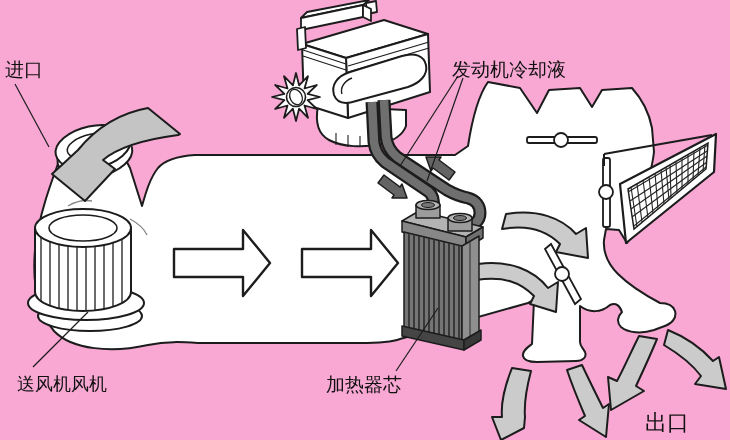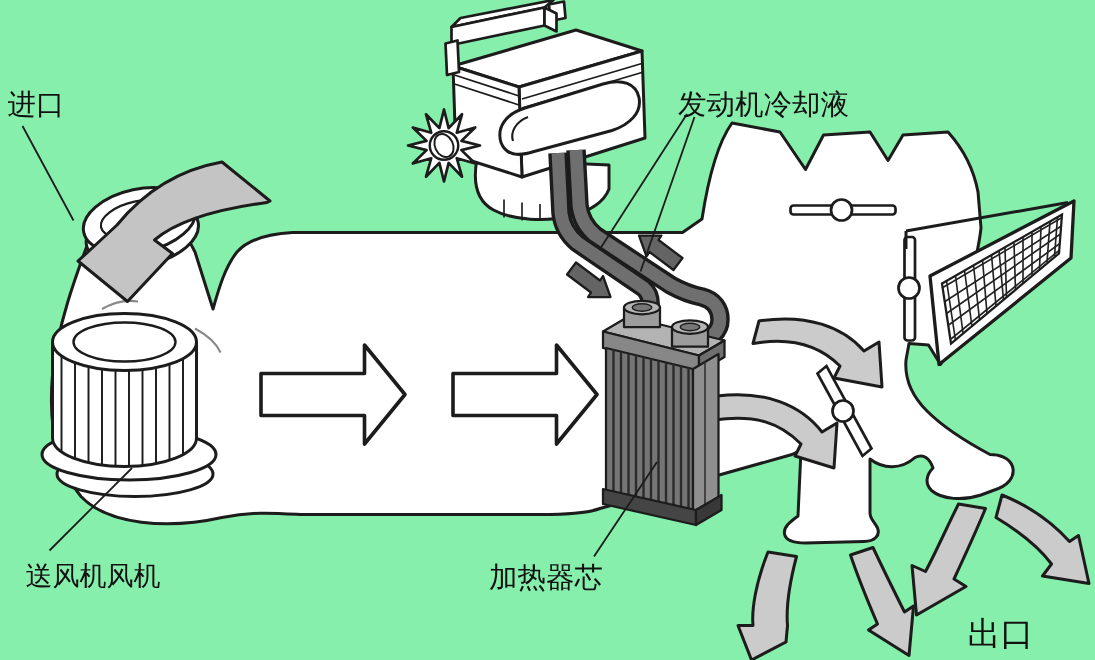--- a/index.html
+++ b/index.html
@@ -1,16 +1,16 @@
 <!DOCTYPE html>
 <html><head>
 <meta charset="utf-8">
 <style>
   html,body{margin:0;padding:0;background:#fff;}
-  #stage{position:relative;width:730px;height:440px;background:#86efac;overflow:hidden;
+  #stage{position:relative;width:730px;height:440px;background:#f9a8d4;overflow:hidden;
          font-family:"Liberation Sans","DejaVu Sans",sans-serif;}
   svg{display:block;}
   text{font-family:"Liberation Sans","DejaVu Sans",sans-serif;fill:#111;}
 </style>
 </head>
 <body>
 
 <div id="stage">
 <svg viewBox="0 0 730 440" width="730" height="440">
 

